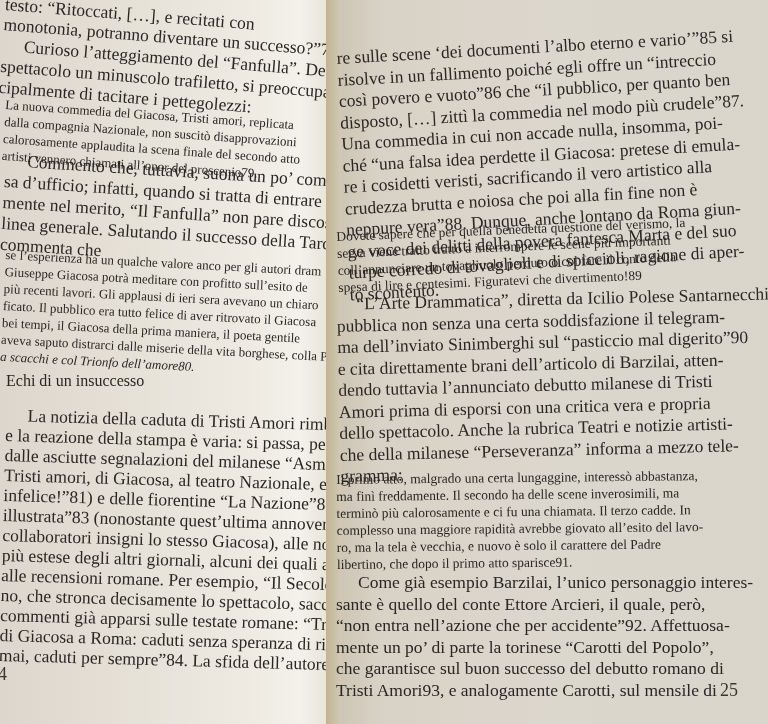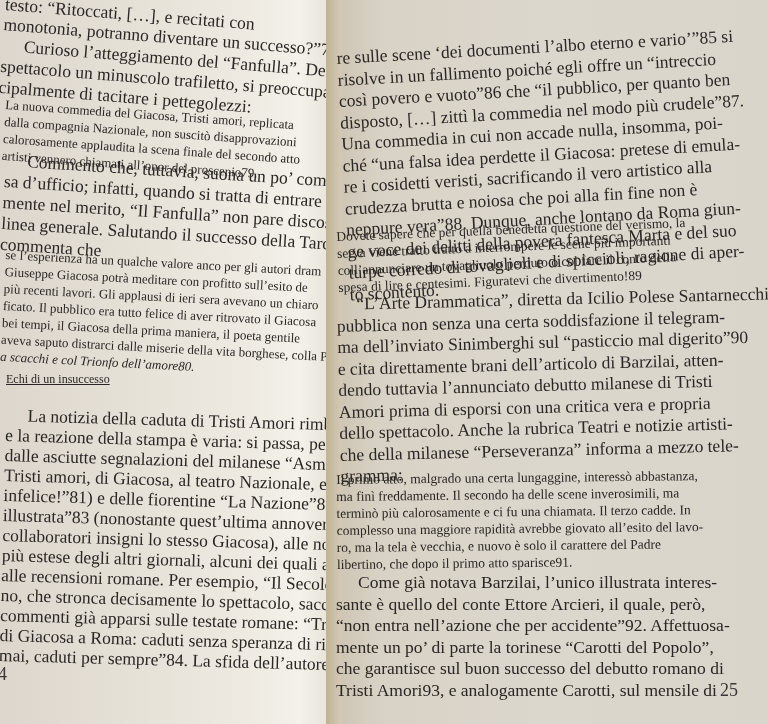--- a/index.html
+++ b/index.html
@@ -7,21 +7,21 @@
     .page { position:absolute; top:0; height:724px; overflow:hidden; }
     .page-left { left:0; width:326px; background:linear-gradient(90deg,#dcd6cc 0%,#e6e1d7 40%,#eeeae1 75%,#f3f1ea 92%,#e9e5da 100%); }
     .page-right { left:326px; width:442px; background:linear-gradient(90deg,#d9cdb0 0%,#cfc6b6 4%,#d8d2c6 12%,#dcd7cd 50%,#dad5cb 100%); }
     .gutter-shadow { position:absolute; left:326px; top:0; width:14px; height:724px; background:linear-gradient(90deg,rgba(120,100,60,.25),rgba(0,0,0,0)); }
     .text { font-family:"Liberation Serif", serif; white-space:nowrap; position:absolute; }
     .line { position:absolute; white-space:nowrap; }
     .body-l { font-size:17.5px; line-height:20px; }
     .quote-l { font-size:13px; line-height:17px; }
     .body-r { font-size:17.5px; line-height:21.5px; }
     .quote-r { font-size:13.5px; line-height:17px; }
-    .heading { font-size:12px;text-decoration:underline; }
+    .heading { font-size:16px; }
     .pagenum { position:absolute; font-family:"Liberation Serif", serif; font-size:18px; color:#3a3633; }
   </style>
 </head>
 <body>
 
 <div class="page page-left">
   <div class="text body-l" style="left:6px; top:-6px; transform:rotate(4.5deg); transform-origin:0 0;">
     <div class="line" style="top:0px;left:0">testo: “Ritoccati, […], e recitati con</div>
     <div class="line" style="top:20px;left:0"><span>monotonia, potranno diventare un successo?”78.</span></div>
 
@@ -114,21 +114,21 @@
   <div class="text quote-r" style="left:10px; top:471px; transform:rotate(-0.6deg); transform-origin:0 0;">
     <div class="line" style="top:0">Il primo atto, malgrado una certa lungaggine, interessò abbastanza,</div>
     <div class="line" style="top:17px">ma finì freddamente. Il secondo ha delle scene inverosimili, ma</div>
     <div class="line" style="top:34px">terminò più calorosamente e ci fu una chiamata. Il terzo cadde. In</div>
     <div class="line" style="top:51px">complesso una maggiore rapidità avrebbe giovato all’esito del lavo-</div>
     <div class="line" style="top:68px">ro, ma la tela è vecchia, e nuovo è solo il carattere del Padre</div>
     <div class="line" style="top:85px">libertino, che dopo il primo atto sparisce91.</div>
   </div>
 
   <div class="text body-r" style="left:10px; top:572px;">
-    <div class="line" style="top:0;left:22px">Come già notava Barzilai, l’unico illustrata interes-</div>
+    <div class="line" style="top:0;left:22px">Come già esempio Barzilai, l’unico personaggio interes-</div>
     <div class="line" style="top:21.5px">sante è quello del conte Ettore Arcieri, il quale, però,</div>
     <div class="line" style="top:43px">“non entra nell’azione che per accidente”92. Affettuosa-</div>
     <div class="line" style="top:64.5px">mente un po’ di parte la torinese “Carotti del Popolo”,</div>
     <div class="line" style="top:86px">che garantisce sul buon successo del debutto romano di</div>
     <div class="line" style="top:107.5px">Tristi Amori93, e analogamente Carotti, sul mensile di</div>
   </div>
 
   <div class="pagenum" style="left:384px; top:680px;margin-left:10px;">25</div>
 </div>
 

